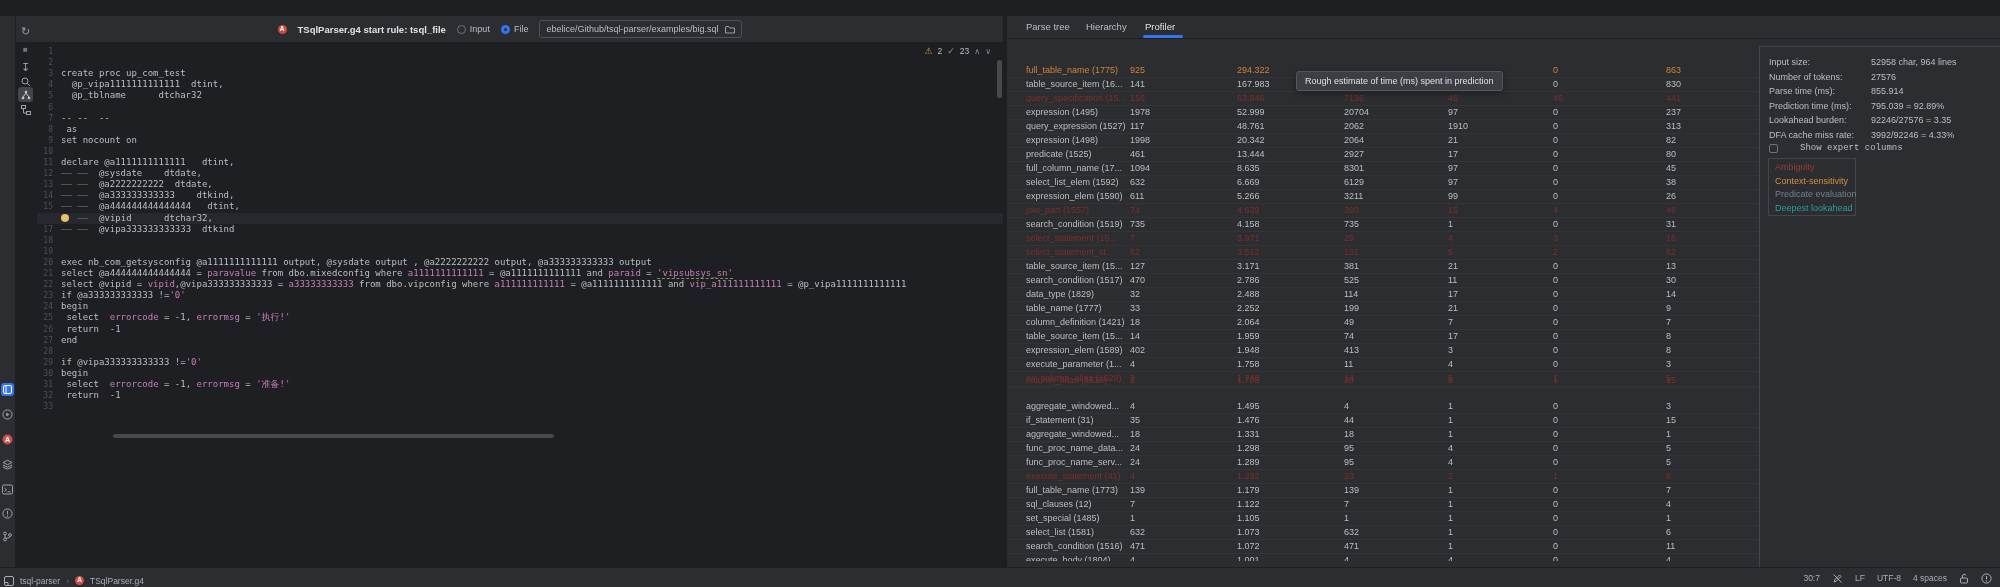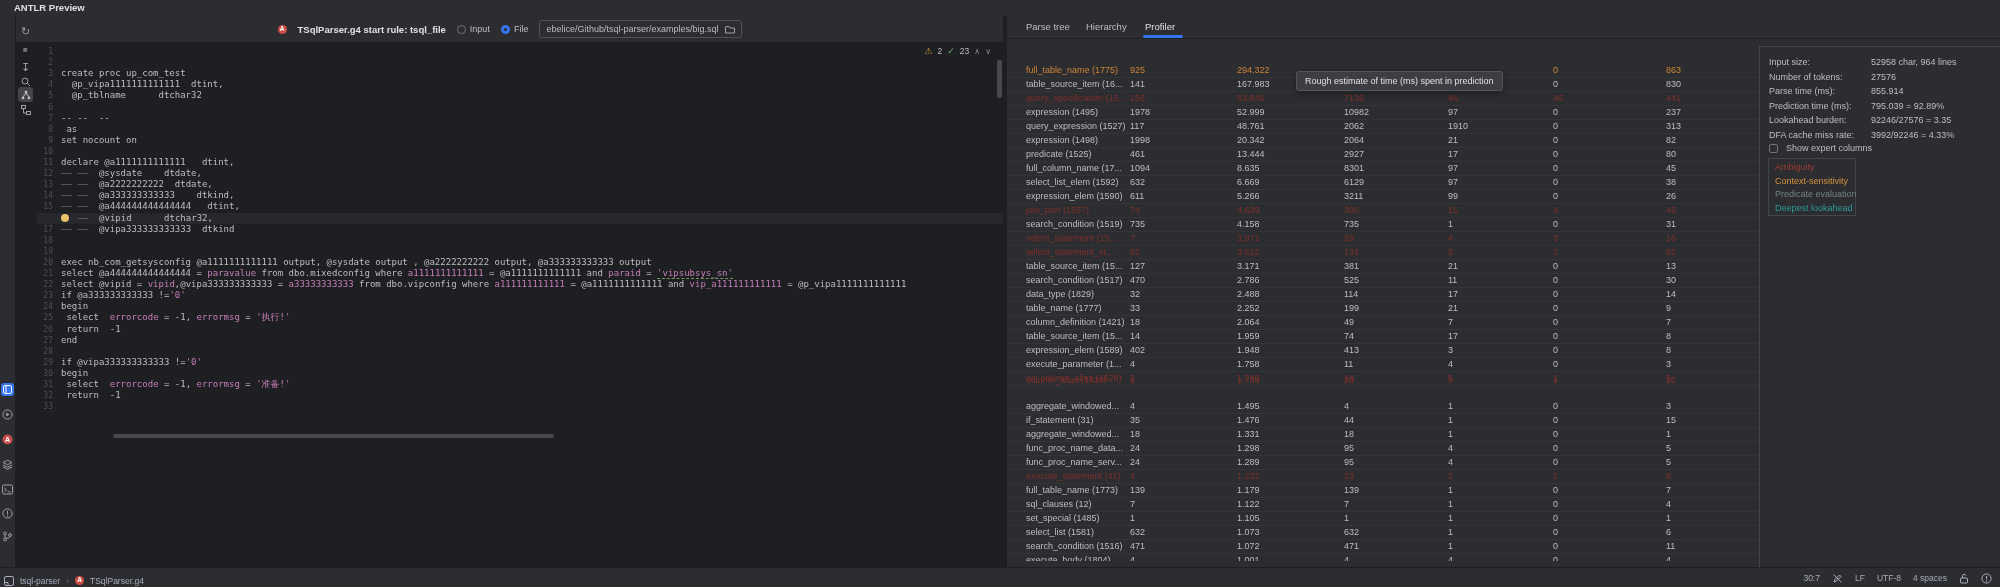--- a/index.html
+++ b/index.html
@@ -68,41 +68,38 @@
   .prow{position:absolute;left:0;right:0;height:14px;border-bottom:1px solid rgba(78,82,88,.22);padding-left:24px;}
   .pcell{position:absolute;top:0;line-height:14px;white-space:nowrap;}
   .row-n{color:#bcbec4}.row-o{color:#d08437}.row-r{color:#7e2f2a}
   .tooltip{position:absolute;left:289px;top:55px;z-index:6;background:#3c3e43;border:1px solid #54565c;
            border-radius:3px;padding:4px 8px;color:#dfe1e5;font-size:9px;white-space:nowrap;
            box-shadow:0 2px 6px rgba(0,0,0,.4);}
   .statspanel{position:absolute;left:752px;top:30px;right:0;bottom:0;border-left:1px solid #43454a;border-top:1px solid #43454a;}
   .stat-row{position:absolute;left:0;right:0;height:14px;}
   .stat-label{position:absolute;left:9px;line-height:14px;color:#bcbec4;}
   .stat-value{position:absolute;left:111px;line-height:14px;color:#bcbec4;}
-  .expertbox{position:absolute;left:9px;top:96px;display:flex;align-items:center;gap:8px;color:#bcbec4;}
+  .expertbox{position:absolute;left:9px;top:96px;display:flex;align-items:center;gap:22px;color:#bcbec4;font-family:Liberation Mono, monospace;}
   .cbx{width:9px;height:9px;border:1px solid #6f737a;border-radius:2px;box-sizing:border-box;background:transparent;}
   .legendbox{position:absolute;left:8px;top:111px;width:88px;height:58px;border:1px solid #43454a;padding:2px 0 0 6px;box-sizing:border-box;}
   .legend-item{line-height:13.5px;white-space:nowrap;}
 
   
   .statusbar{position:absolute;left:0;top:567px;width:2000px;height:20px;background:#2b2d30;border-top:1px solid #1e1f22;
              color:#a8adbd;font-size:8.5px;}
   .sb-left{position:absolute;left:4px;top:0;height:25px;display:flex;align-items:center;gap:6px;}
   .sb-right{position:absolute;right:8px;top:0;height:20px;display:flex;align-items:center;gap:12px;}
   .sb-sep{color:#6f737a;}
   svg{display:block;}
 </style>
 </head>
 <body>
 
 <div class="app">
 
-  <div class="titlebar">
-    <span class="wtitle">ANTLR Preview</span>
-  </div>
 
   <div class="stripe">
     <div class="stripe-icon active" style="top:367px">
       <svg width="9" height="9" viewBox="0 0 9 9">
           <rect x="0.5" y="0.5" width="8" height="8" rx="1.5" fill="none" stroke="#fff"></rect>
           <line x1="3" y1="1" x2="3" y2="8" stroke="#fff"></line>
         </svg>
     </div>
     <div class="stripe-icon" style="top:392px">
       <svg width="11" height="11" viewBox="0 0 11 11">
@@ -316,21 +313,21 @@
           <span class="pcell" style="left: 230px;">63.846</span>
           <span class="pcell" style="left: 337px;">7136</span>
           <span class="pcell" style="left: 441px;">46</span>
           <span class="pcell" style="left: 546px;">46</span>
           <span class="pcell" style="left: 659px;">441</span>
         </div>
         <div class="prow row-n" style="top: 42px;">
           <span class="pcell" style="left: 19px;">expression (1495)</span>
           <span class="pcell" style="left: 123px;">1978</span>
           <span class="pcell" style="left: 230px;">52.999</span>
-          <span class="pcell" style="left: 337px;">10982</span>
+          <span class="pcell" style="left: 337px;">20704</span>
           <span class="pcell" style="left: 441px;">97</span>
           <span class="pcell" style="left: 546px;">0</span>
           <span class="pcell" style="left: 659px;">237</span>
         </div>
         <div class="prow row-n" style="top: 56px;">
           <span class="pcell" style="left: 19px;">query_expression (1527)</span>
           <span class="pcell" style="left: 123px;">117</span>
           <span class="pcell" style="left: 230px;">48.761</span>
           <span class="pcell" style="left: 337px;">2062</span>
           <span class="pcell" style="left: 441px;">1910</span>

